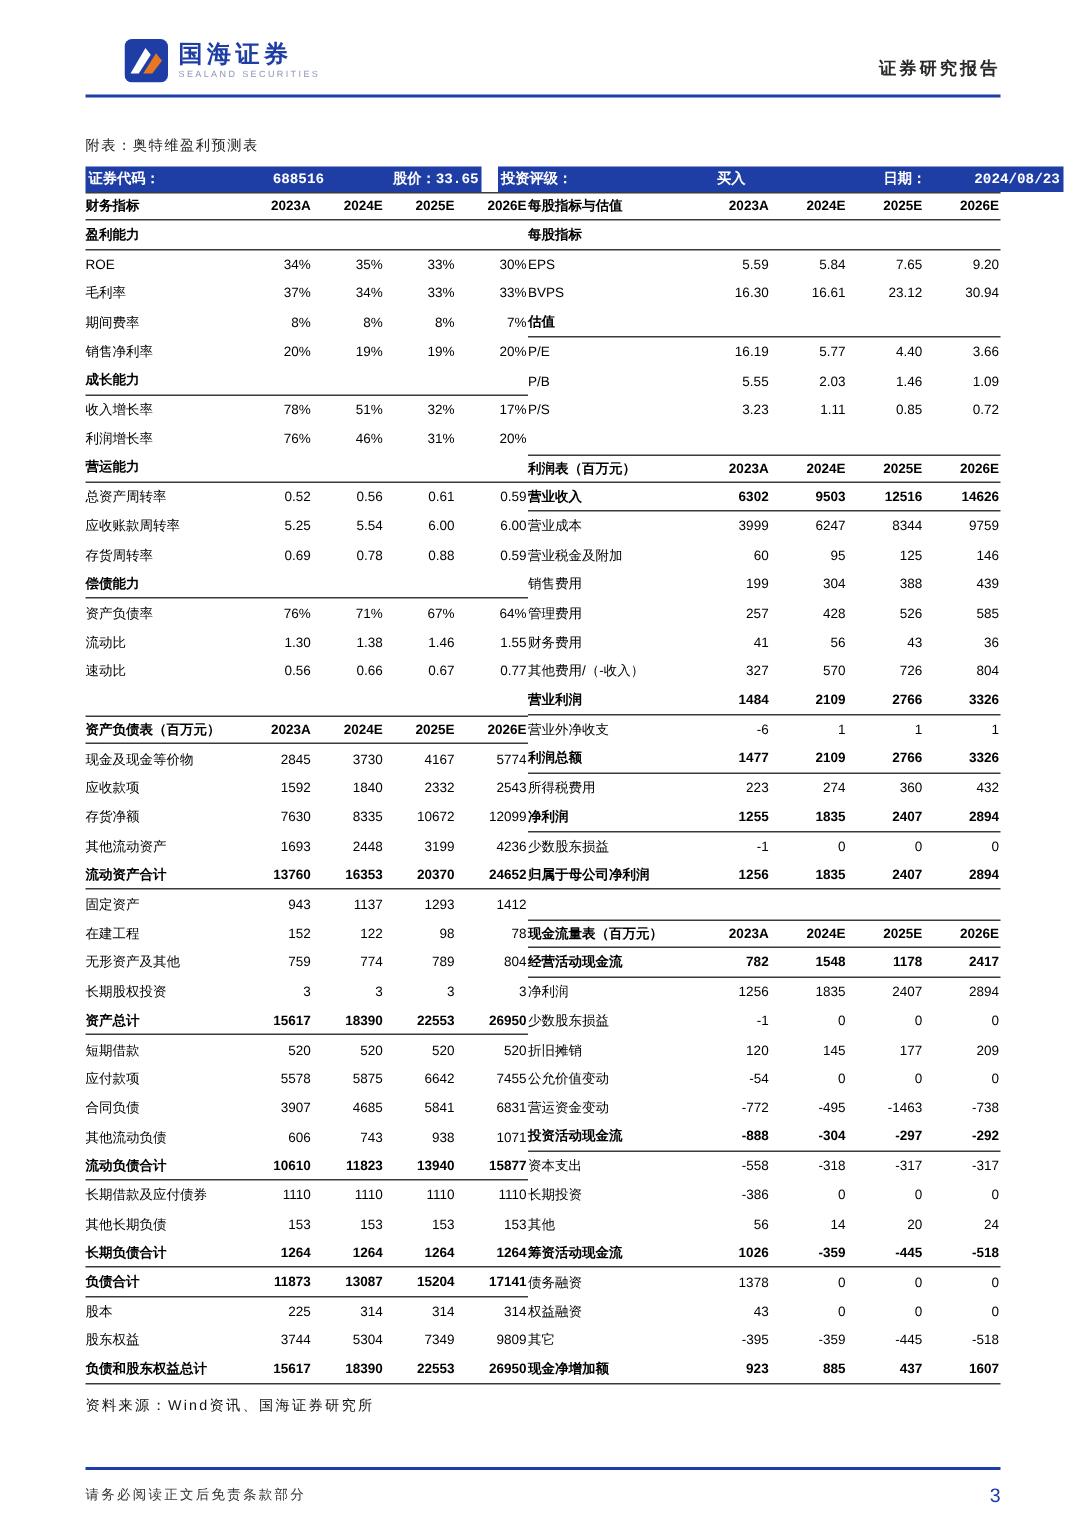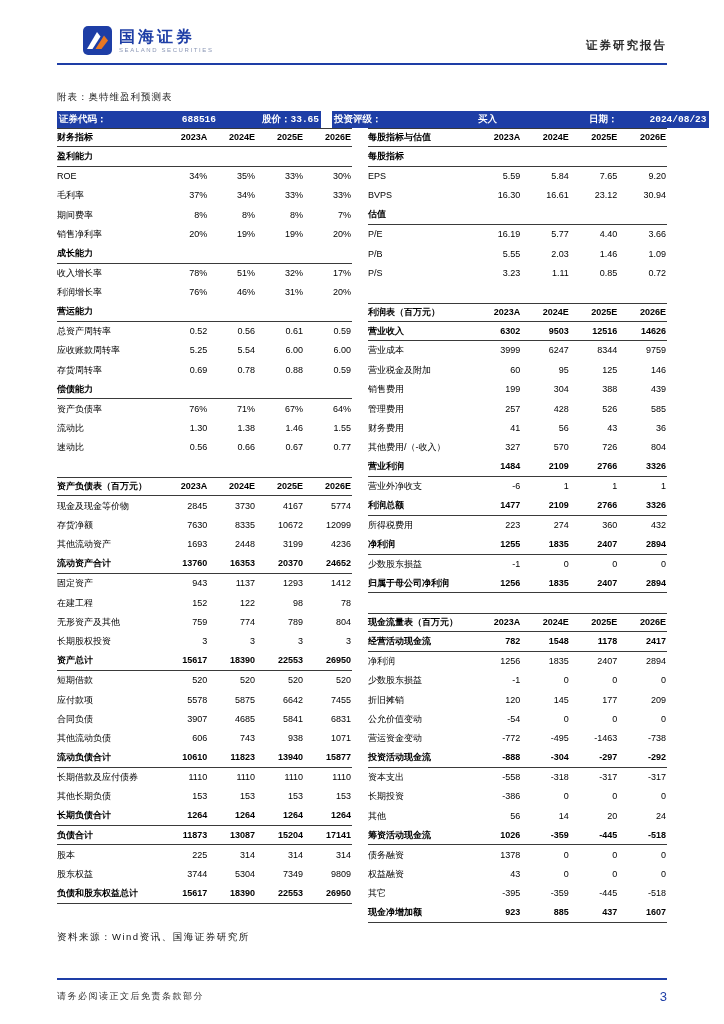--- a/index.html
+++ b/index.html
@@ -30,21 +30,21 @@
   .code-label { width:99px; }
   .code-val { width:58px; text-align:right; }
   .price-label { margin-left:46px; }
   .price-val { flex:1; text-align:right; }
   .rating-label { width:105px; }
   .rating-val { padding-left:7px; }
   .date-label { margin-left:60px;text-align:center; }
   .date-val { flex:1; text-align:right; }
 
   
-  .tables { display:flex; gap:16px; }
+  .tables { display:flex; gap:0; }
   .tbl { }
   .tbl-left { width:295px; }
   .tbl-right { flex:1; }
   .trow { display:grid; grid-template-columns:35% 16.25% 16.25% 16.25% 16.25%; height:19.4px; align-items:center; font-size:9px; line-height:11px; }
   .trow .label { text-align:left; white-space:nowrap; overflow:visible; }
   .trow .num { text-align:right; padding-right:1px; }
   .trow.header, .trow.section, .trow.bold { font-weight:bold; }
   .trow.header { border-top:1px solid #3a3a3a; border-bottom:1px solid #3a3a3a; }
   .trow.section { border-bottom:1px solid #3a3a3a; }
   .trow.bold { border-bottom:1px solid #3a3a3a; }
@@ -232,20 +232,27 @@
             <div class="num">2026E</div>
           </div>
           <div class="trow data">
             <div class="label">现金及现金等价物</div>
             <div class="num">2845</div>
             <div class="num">3730</div>
             <div class="num">4167</div>
             <div class="num">5774</div>
           </div>
           <div class="trow data">
+            <div class="label">应收款项</div>
+            <div class="num">1592</div>
+            <div class="num">1840</div>
+            <div class="num">2332</div>
+            <div class="num">2543</div>
+          </div>
+          <div class="trow data">
             <div class="label">存货净额</div>
             <div class="num">7630</div>
             <div class="num">8335</div>
             <div class="num">10672</div>
             <div class="num">12099</div>
           </div>
           <div class="trow data">
             <div class="label">其他流动资产</div>
             <div class="num">1693</div>
             <div class="num">2448</div>

